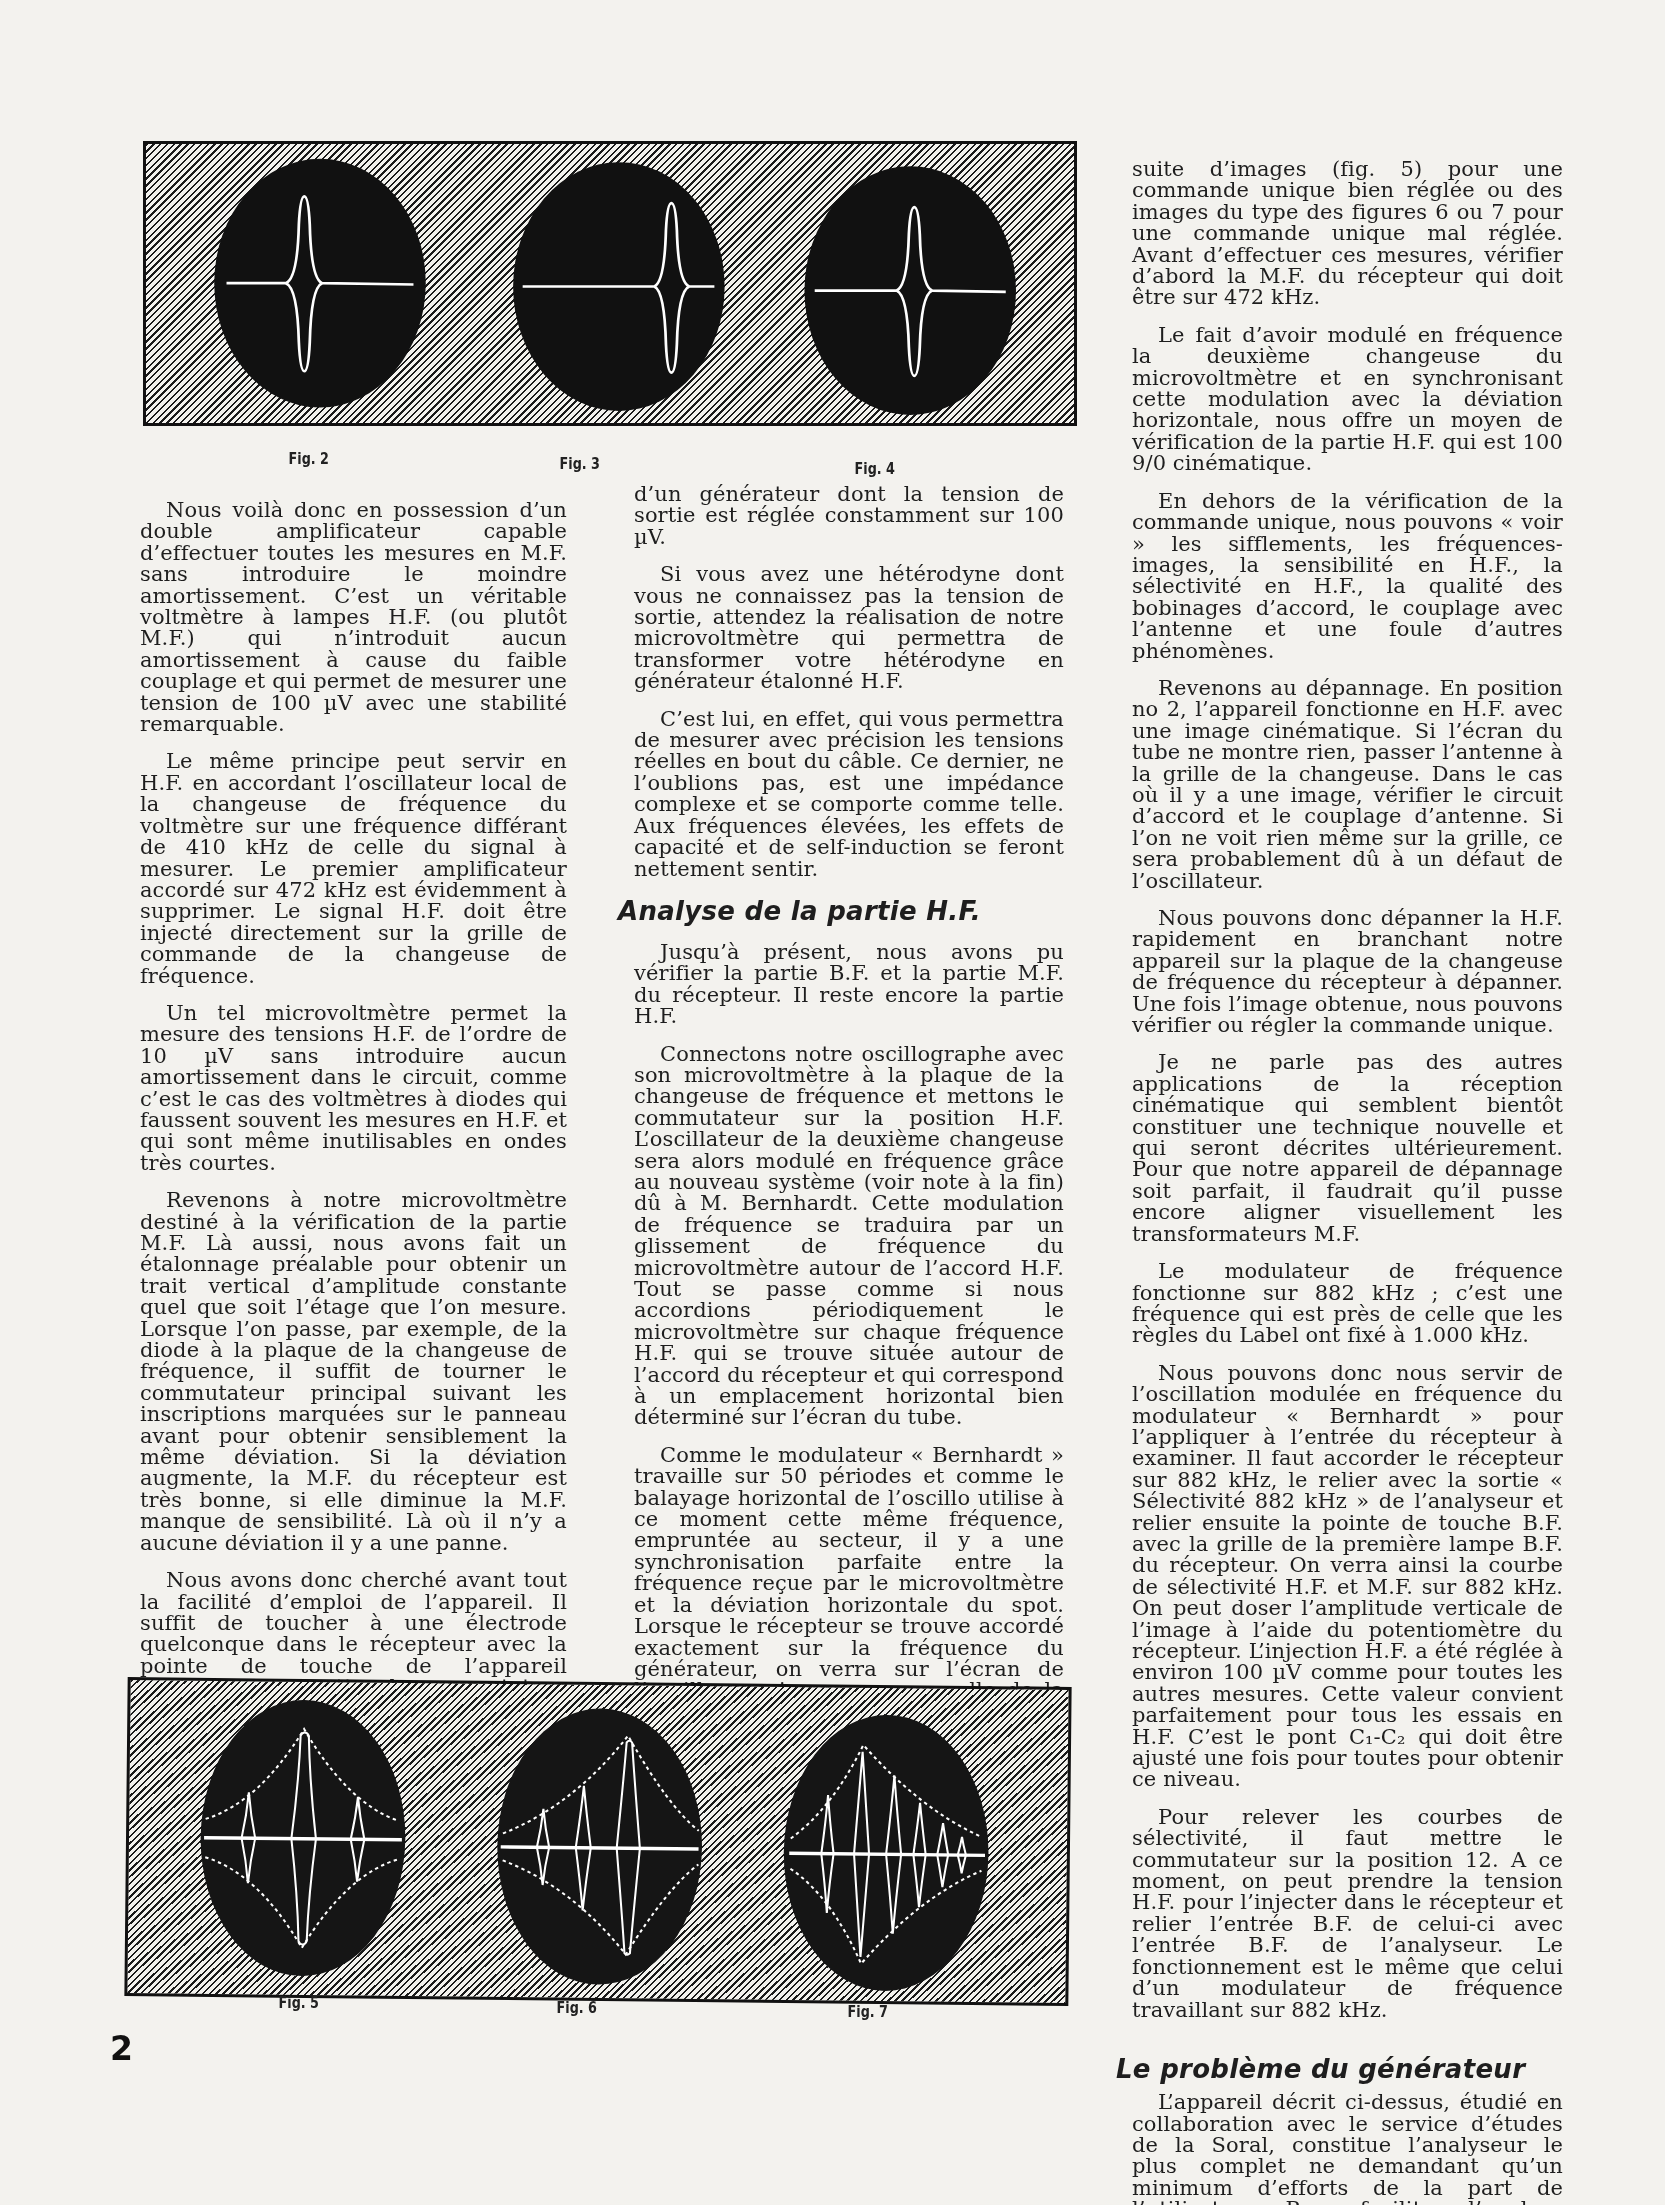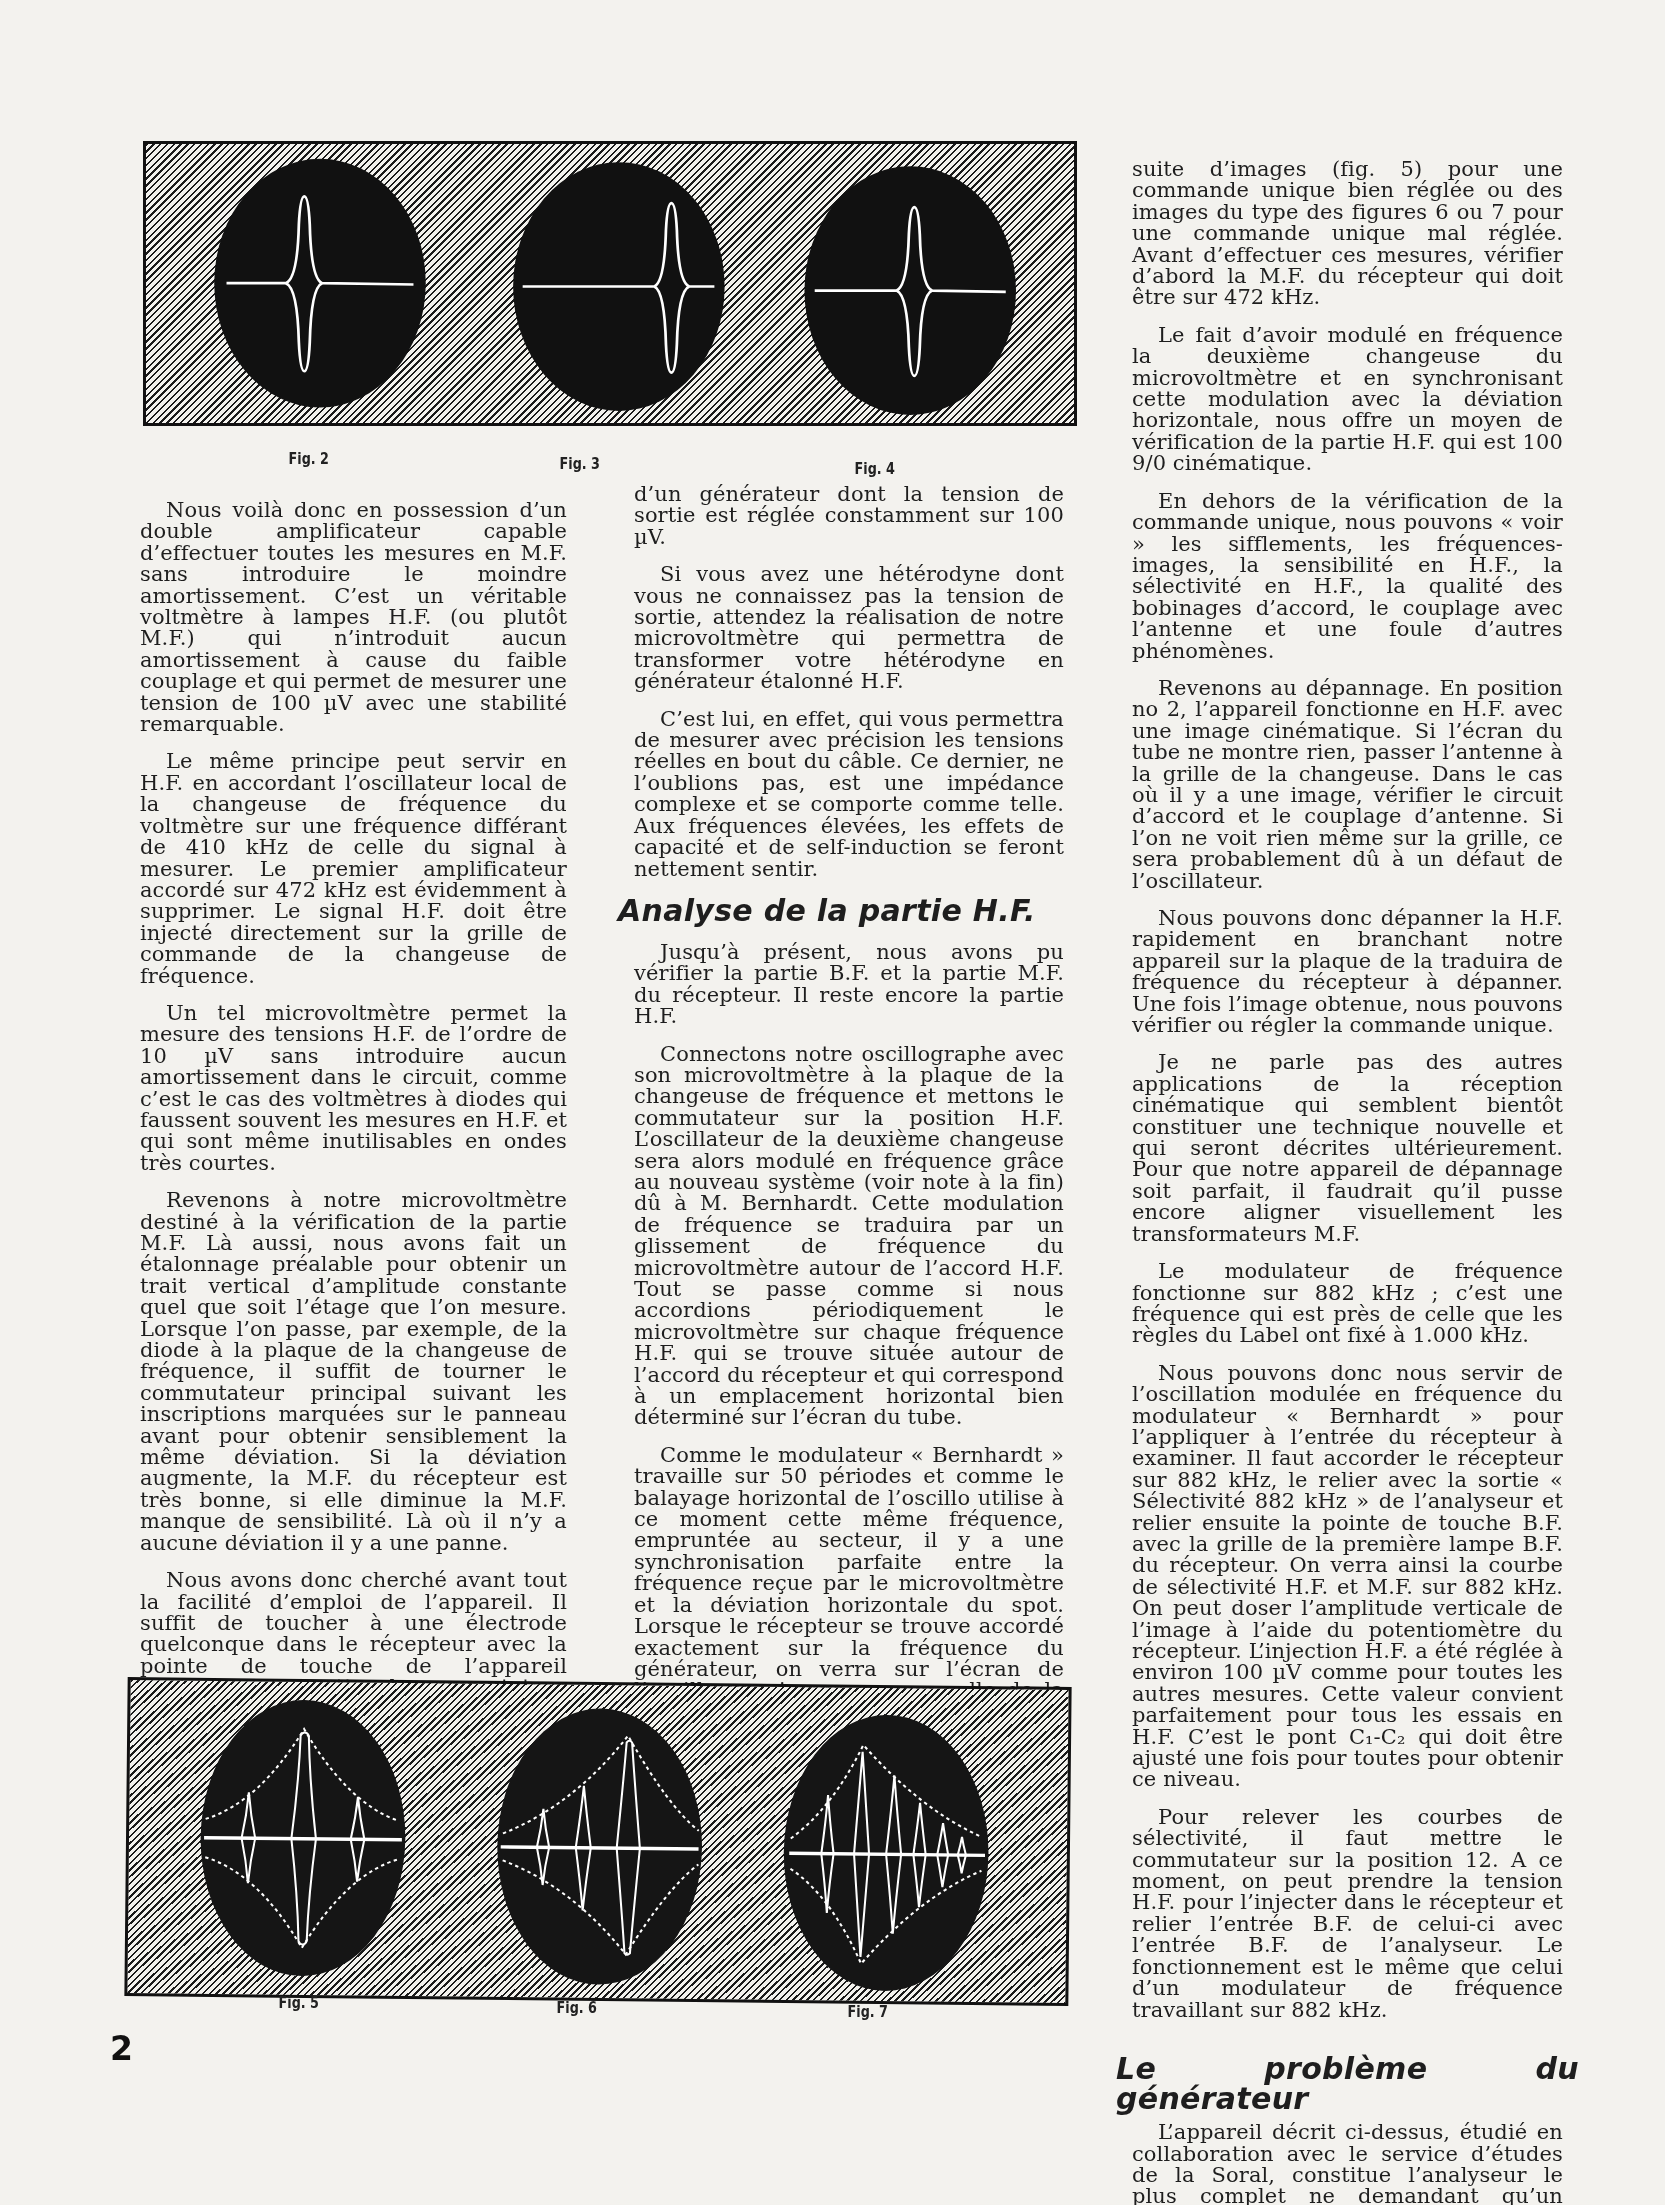--- a/index.html
+++ b/index.html
@@ -39,21 +39,21 @@
   .col p { margin: 16px; text-indent: 26px; }
   .col p.cont { text-indent: 0; }
   .col p.gap { margin-top: 8.2px; }
   #col-1 { left: 124px; top: 484px; width: 459px; }
   #col-2 { left: 618px; top: 468px; width: 462px; }
   #col-3 { left: 1116px; top: 143px; width: 463px; }
   .heading {
     font-family: "DejaVu Sans", "Liberation Sans", sans-serif;
     font-style: italic;
     font-weight: bold;
-    font-size: 30px;
+    font-size: 26px;
     line-height: 30px;
     margin: 11px 0 4.1px 0;
     text-indent: 0;
     letter-spacing: 0.3px;
   }
   .page-number {
     position: absolute;
     left: 110px; top: 2029px;
     font-family: "DejaVu Sans", "Liberation Sans", sans-serif;
     font-weight: bold;
@@ -104,21 +104,21 @@
   <p>Jusqu’à présent, nous avons pu vérifier la partie B.F. et la partie M.F. du récepteur. Il reste encore la partie H.F.</p>
   <p>Connectons notre oscillographe avec son microvoltmètre à la plaque de la changeuse de fréquence et mettons le commutateur sur la position H.F. L’oscillateur de la deuxième changeuse sera alors modulé en fréquence grâce au nouveau système (voir note à la fin) dû à M. Bernhardt. Cette modulation de fréquence se traduira par un glissement de fréquence du microvoltmètre autour de l’accord H.F. Tout se passe comme si nous accordions périodiquement le microvoltmètre sur chaque fréquence H.F. qui se trouve située autour de l’accord du récepteur et qui correspond à un emplacement horizontal bien déterminé sur l’écran du tube.</p>
   <p>Comme le modulateur « Bernhardt » travaille sur 50 périodes et comme le balayage horizontal de l’oscillo utilise à ce moment cette même fréquence, empruntée au secteur, il y a une synchronisation parfaite entre la fréquence reçue par le microvoltmètre et la déviation horizontale du spot. Lorsque le récepteur se trouve accordé exactement sur la fréquence du générateur, on verra sur l’écran de l’oscillo une image comme celle de la figure 2. Si l’accord se trouve en dehors, on verra les images des figures 3 ou 4. En variant l’accord du récepteur, nous obtenons une</p>
 </div>
 
 <div class="col" id="col-3">
   <p class="cont">suite d’images (fig. 5) pour une commande unique bien réglée ou des images du type des figures 6 ou 7 pour une commande unique mal réglée. Avant d’effectuer ces mesures, vérifier d’abord la M.F. du récepteur qui doit être sur 472 kHz.</p>
   <p>Le fait d’avoir modulé en fréquence la deuxième changeuse du microvoltmètre et en synchronisant cette modulation avec la déviation horizontale, nous offre un moyen de vérification de la partie H.F. qui est 100 9/0 cinématique.</p>
   <p class="gap">En dehors de la vérification de la commande unique, nous pouvons « voir » les sifflements, les fréquences-images, la sensibilité en H.F., la sélectivité en H.F., la qualité des bobinages d’accord, le couplage avec l’antenne et une foule d’autres phénomènes.</p>
   <p class="gap">Revenons au dépannage. En position no 2, l’appareil fonctionne en H.F. avec une image cinématique. Si l’écran du tube ne montre rien, passer l’antenne à la grille de la changeuse. Dans le cas où il y a une image, vérifier le circuit d’accord et le couplage d’antenne. Si l’on ne voit rien même sur la grille, ce sera probablement dû à un défaut de l’oscillateur.</p>
-  <p class="gap">Nous pouvons donc dépanner la H.F. rapidement en branchant notre appareil sur la plaque de la traduira de fréquence du récepteur à dépanner. Une fois l’image obtenue, nous pouvons vérifier ou régler la commande unique.</p>
+  <p class="gap">Nous pouvons donc dépanner la H.F. rapidement en branchant notre appareil sur la plaque de la changeuse de fréquence du récepteur à dépanner. Une fois l’image obtenue, nous pouvons vérifier ou régler la commande unique.</p>
   <p>Je ne parle pas des autres applications de la réception cinématique qui semblent bientôt constituer une technique nouvelle et qui seront décrites ultérieurement. Pour que notre appareil de dépannage soit parfait, il faudrait qu’il pusse encore aligner visuellement les transformateurs M.F.</p>
   <p class="gap">Le modulateur de fréquence fonctionne sur 882 kHz ; c’est une fréquence qui est près de celle que les règles du Label ont fixé à 1.000 kHz.</p>
   <p>Nous pouvons donc nous servir de l’oscillation modulée en fréquence du modulateur « Bernhardt » pour l’appliquer à l’entrée du récepteur à examiner. Il faut accorder le récepteur sur 882 kHz, le relier avec la sortie « Sélectivité 882 kHz » de l’analyseur et relier ensuite la pointe de touche B.F. avec la grille de la première lampe B.F. du récepteur. On verra ainsi la courbe de sélectivité H.F. et M.F. sur 882 kHz. On peut doser l’amplitude verticale de l’image à l’aide du potentiomètre du récepteur. L’injection H.F. a été réglée à environ 100 µV comme pour toutes les autres mesures. Cette valeur convient parfaitement pour tous les essais en H.F. C’est le pont C₁-C₂ qui doit être ajusté une fois pour toutes pour obtenir ce niveau.</p>
   <p>Pour relever les courbes de sélectivité, il faut mettre le commutateur sur la position 12. A ce moment, on peut prendre la tension H.F. pour l’injecter dans le récepteur et relier l’entrée B.F. de celui-ci avec l’entrée B.F. de l’analyseur. Le fonctionnement est le même que celui d’un modulateur de fréquence travaillant sur 882 kHz.</p>
   <div class="heading" style="margin-top:33px;">Le problème du générateur</div>
   <p class="gap">L’appareil décrit ci-dessus, étudié en collaboration avec le service d’études de la Soral, constitue l’analyseur le plus complet ne demandant qu’un minimum d’efforts de la part de l’utilisateur. Pour faciliter l’analyse cinématique, il nous manque encore un générateur H.F. à points fixes et à tension de sortie constante réglée à un niveau de 100 µV avec une profondeur de modulation de 100 0/0. Les signaux de modulation seront de préférence de forme</p>
 </div>
 
 <div class="panel" id="panel-bottom">
   <svg viewBox="0 0 1375 465" preserveAspectRatio="none">

